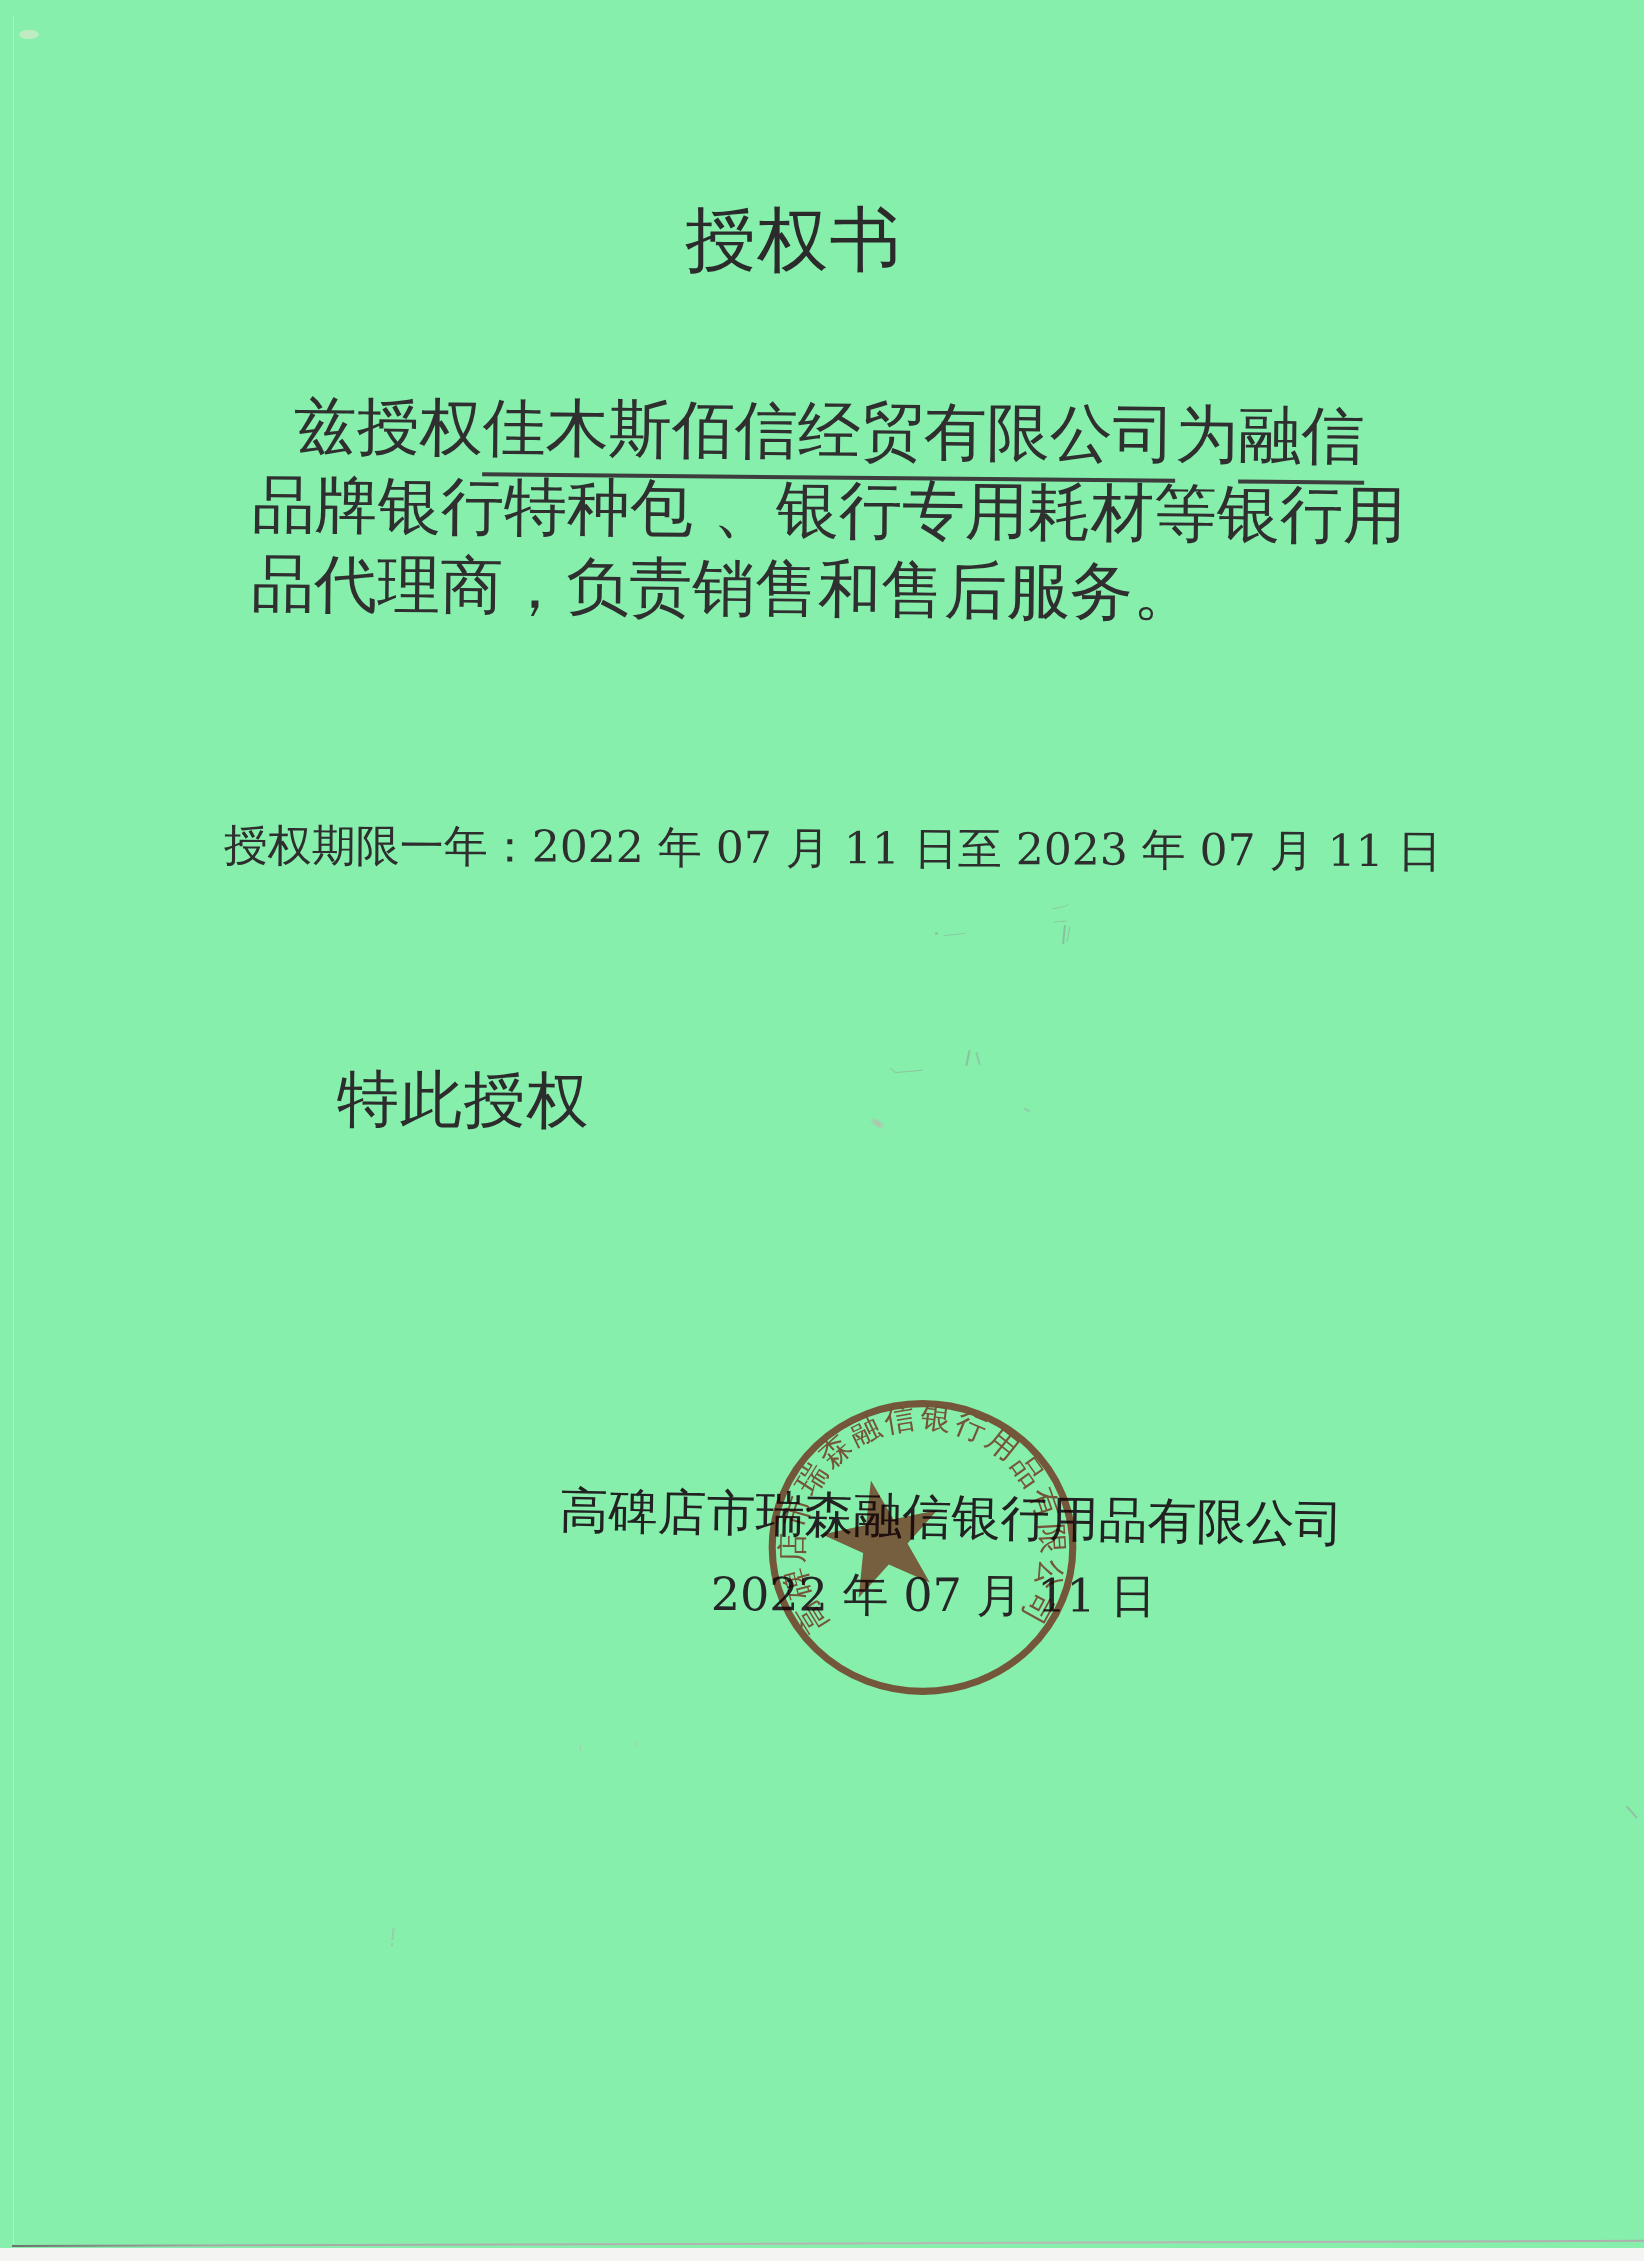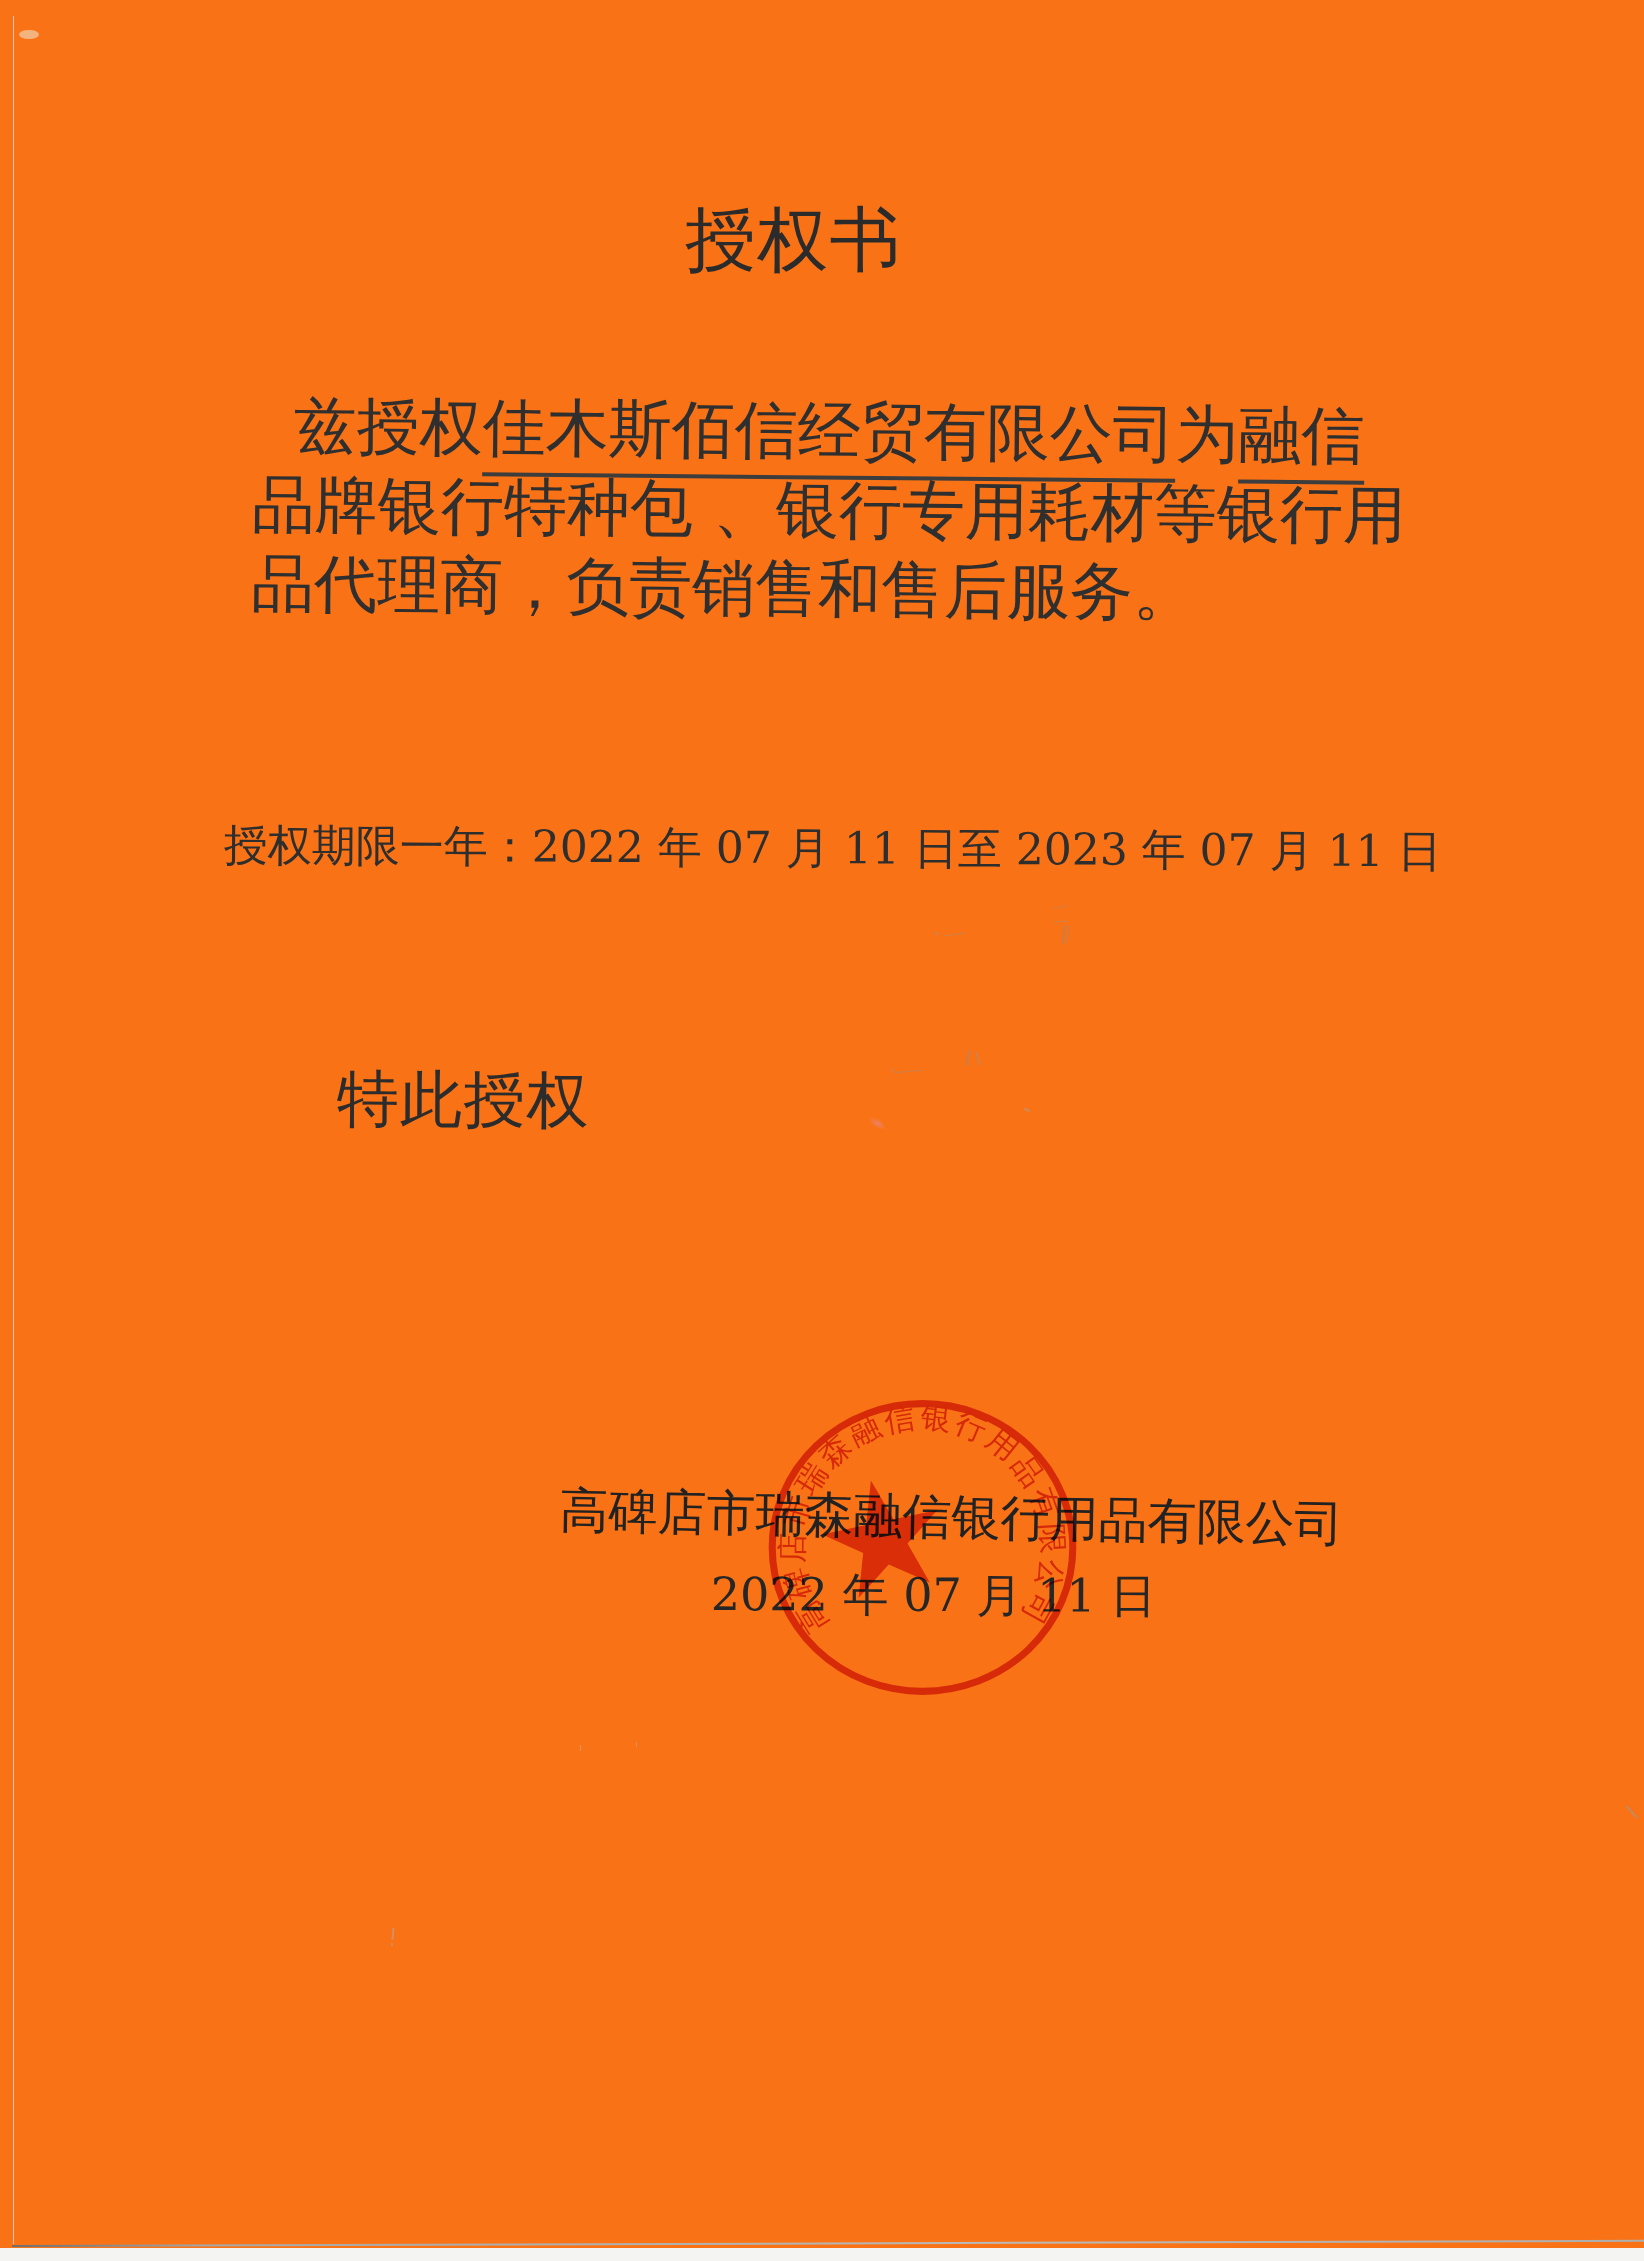--- a/index.html
+++ b/index.html
@@ -1,19 +1,19 @@
 <!DOCTYPE html>
 <html style="font-size:10.3px"><head>
 <meta charset="utf-8">
 <style>
   html,body{margin:0;padding:0;background:#e9e9e7;}
   #page{
     position:relative;
     width:1644px;height:2261px;
-    background:#f97316;
+    background:#86efac;
     overflow:hidden;
     font-family:"DejaVu Serif","Liberation Serif",serif;
     color:#303030;
   }
   .abs{position:absolute;}
   
   .doc-title{
     left:685px;top:199px;
     font-size:71px;letter-spacing:1.3px;
     color:#2b2b2b;white-space:nowrap;

